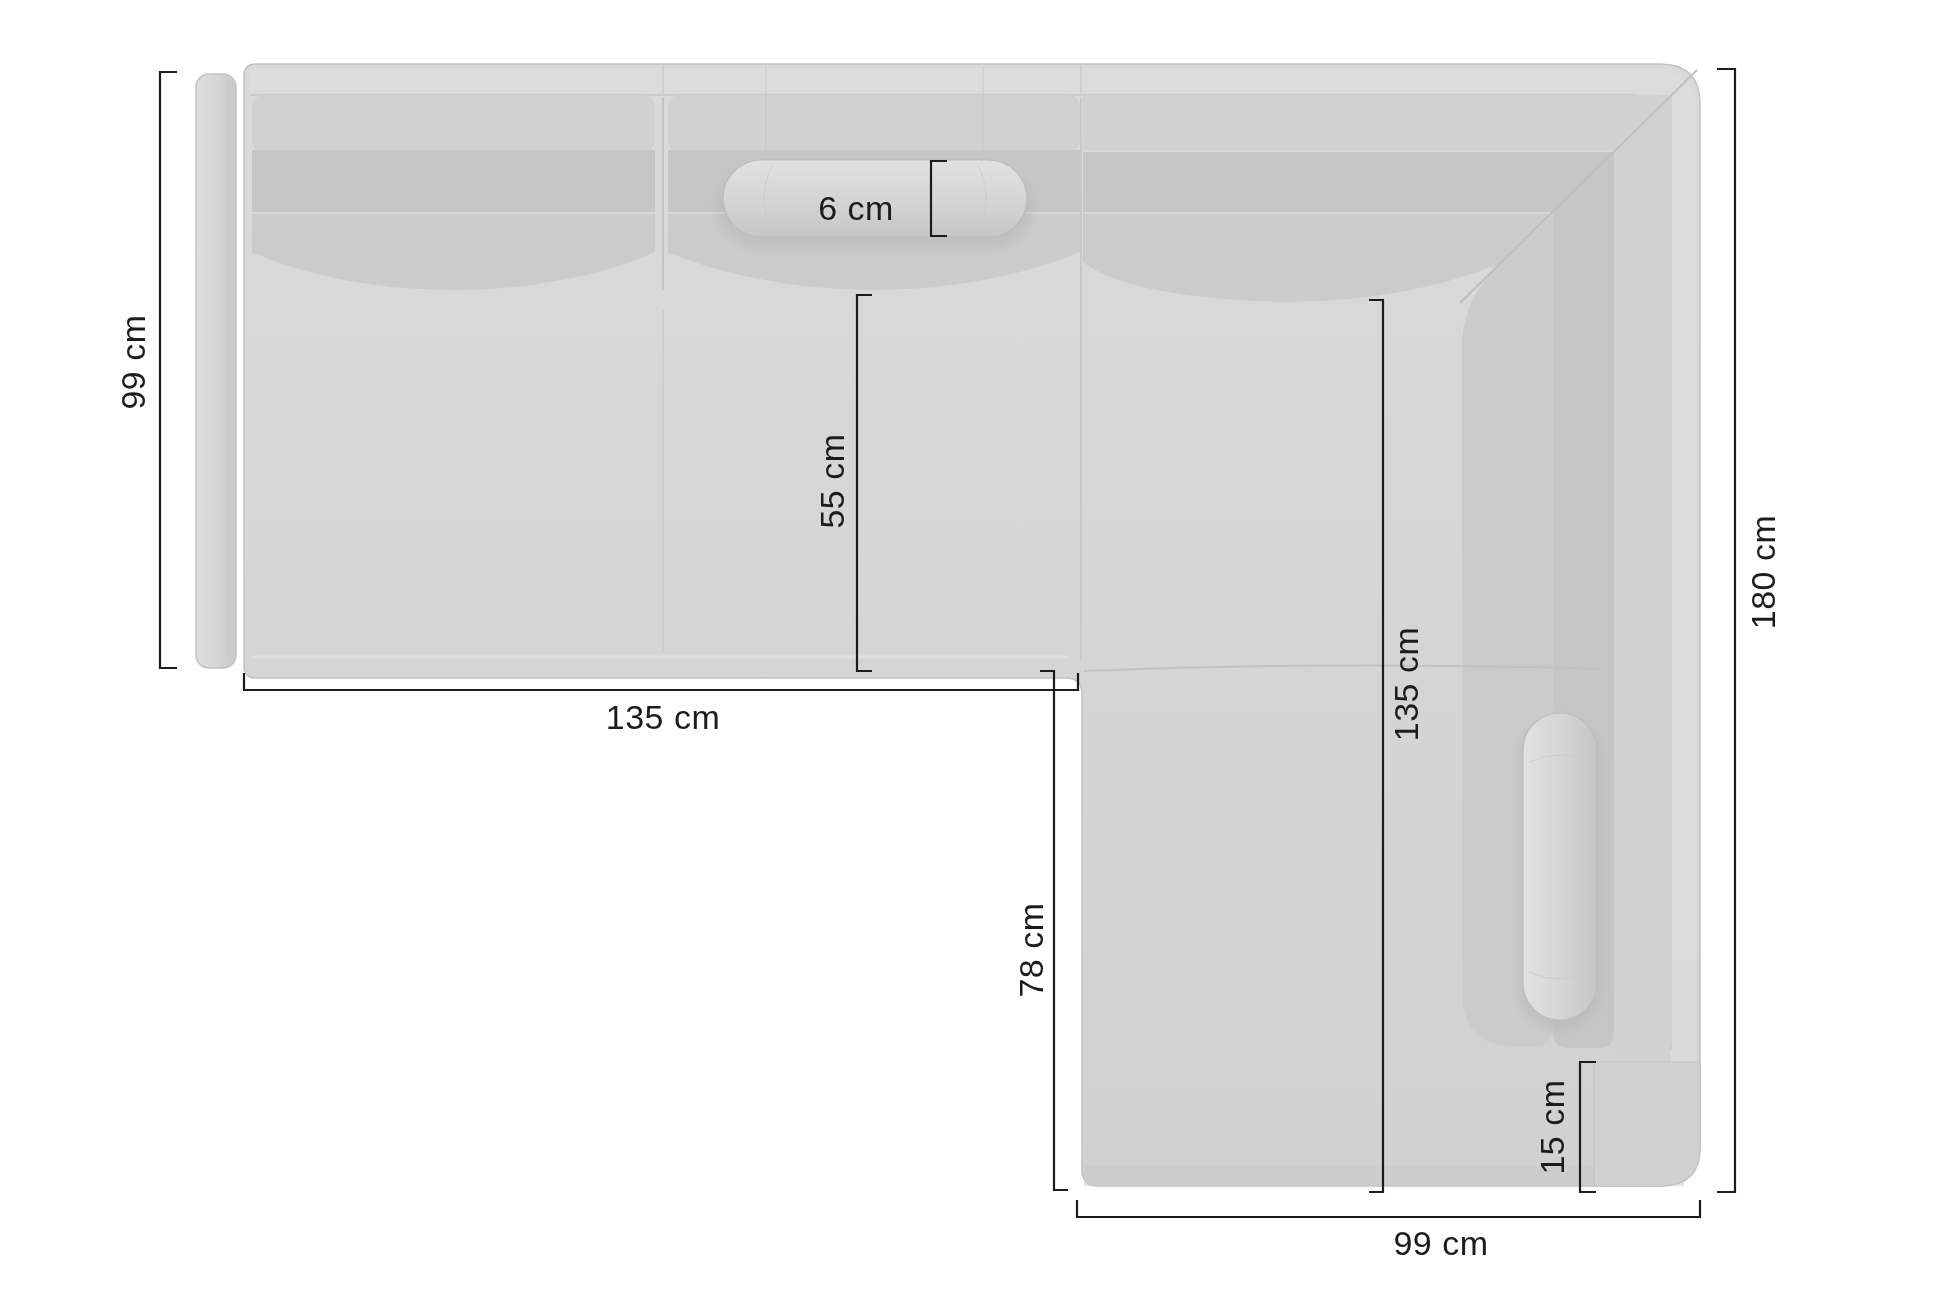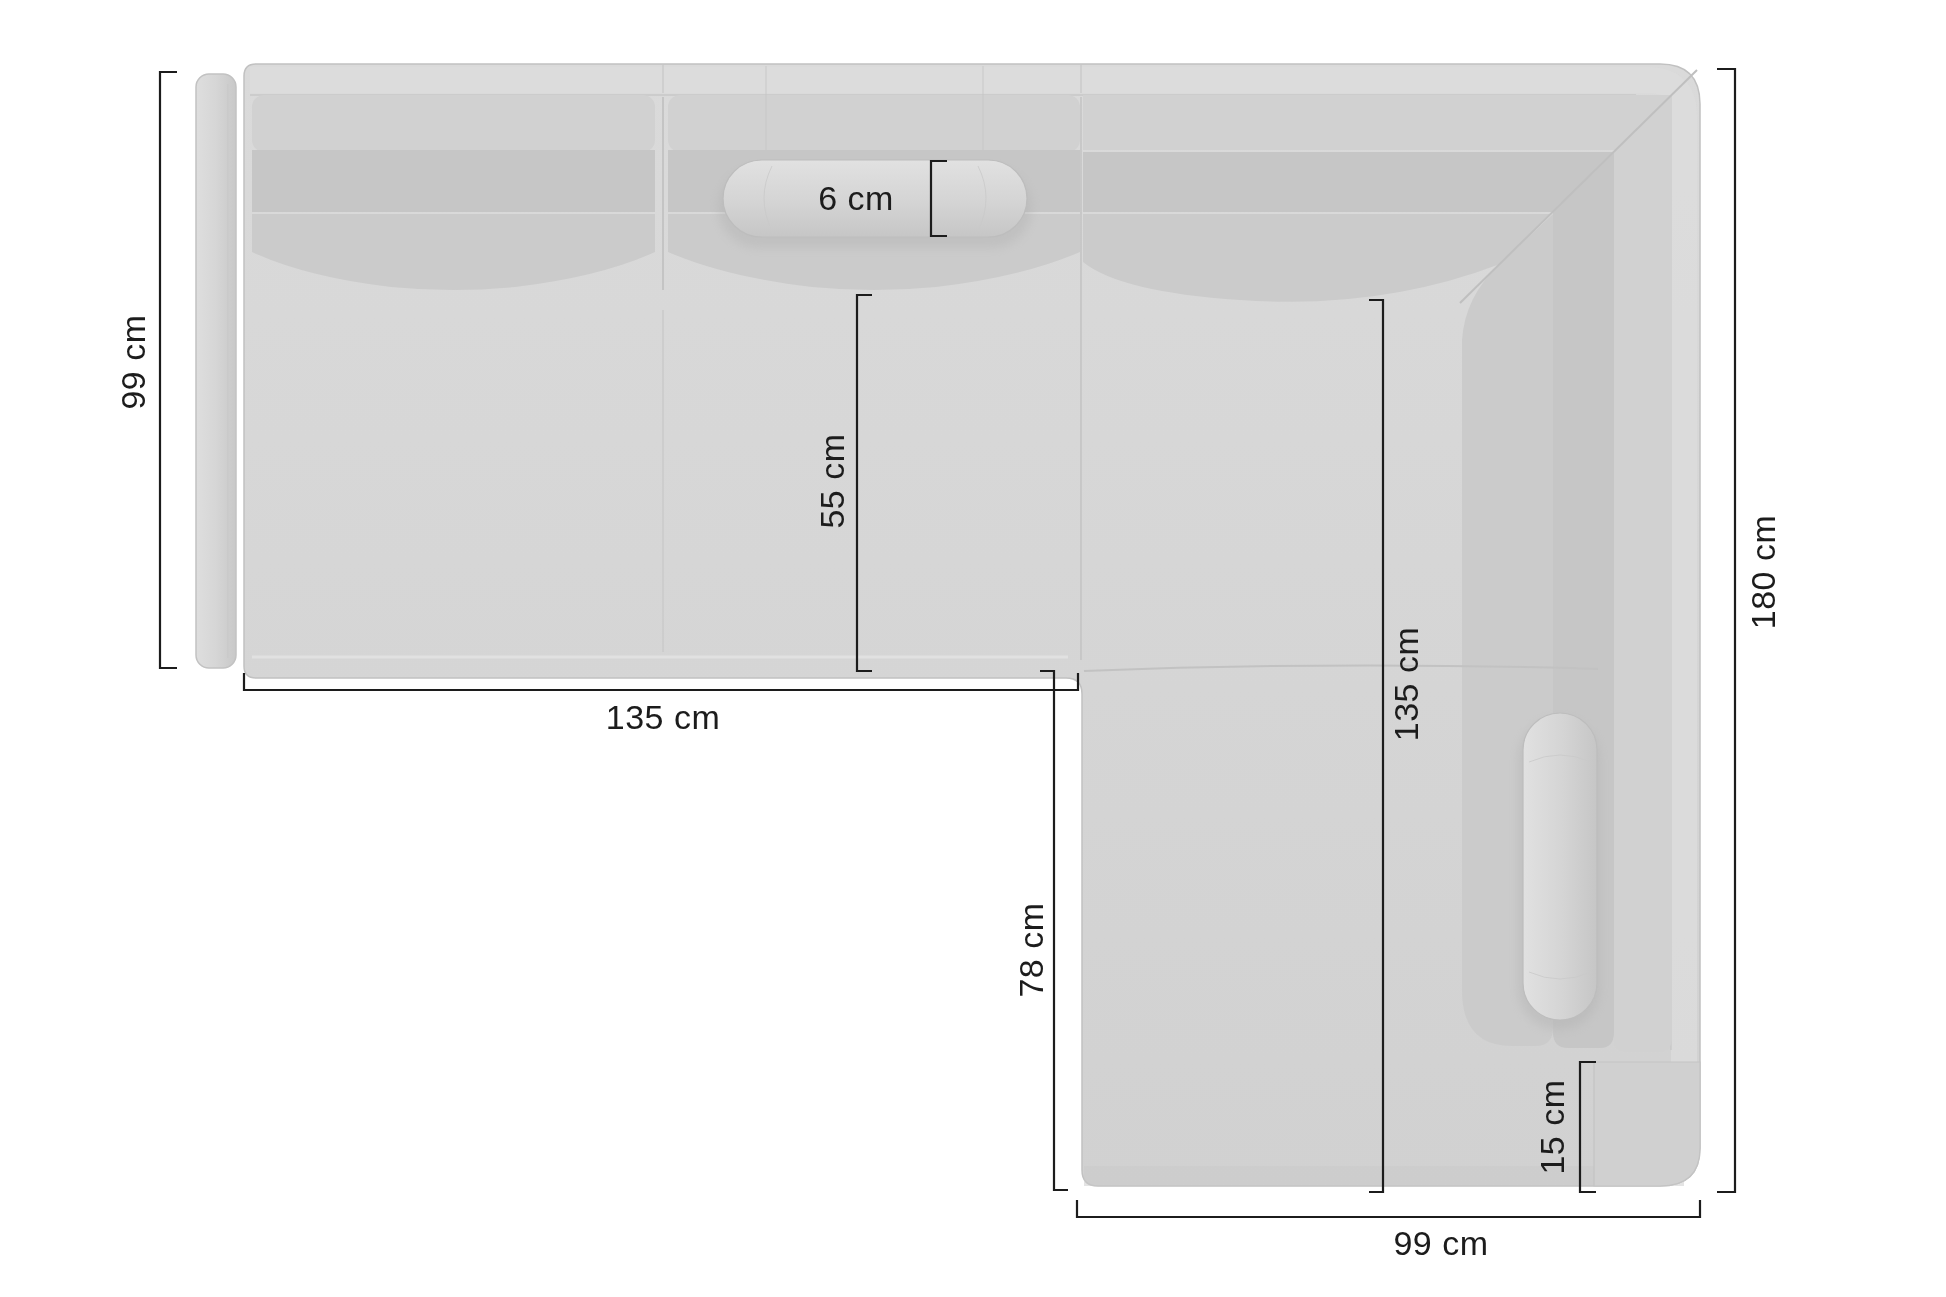--- a/index.html
+++ b/index.html
@@ -119,21 +119,21 @@
       <path d="M 244 673 V 690 H 1078 V 673"></path>
       <path d="M 1040 671 H 1054 V 1190 H 1068"></path>
       <path d="M 1369 300 H 1383 V 1192 H 1369"></path>
       <path d="M 1596 1062 H 1580 V 1192 H 1596"></path>
       <path d="M 1077 1200 V 1217 H 1700 V 1200"></path>
       <path d="M 1717 69 H 1735 V 1192 H 1717"></path>
     </g>
   </svg>
 
   <div class="lbl v" style="left:133px;top:362px;">99 cm</div>
-  <div class="lbl" style="left:856px;top:198px;">6 cm</div>
+  <div class="lbl" style="left:856px;top:208px;">6 cm</div>
   <div class="lbl v" style="left:832px;top:481px;">55 cm</div>
   <div class="lbl" style="left:663px;top:717px;">135 cm</div>
   <div class="lbl v" style="left:1031px;top:950px;">78 cm</div>
   <div class="lbl v" style="left:1406px;top:684px;">135 cm</div>
   <div class="lbl v" style="left:1552px;top:1127px;">15 cm</div>
   <div class="lbl" style="left:1441px;top:1243px;">99 cm</div>
   <div class="lbl v" style="left:1763px;top:572px;">180 cm</div>
 
 </div>
 

